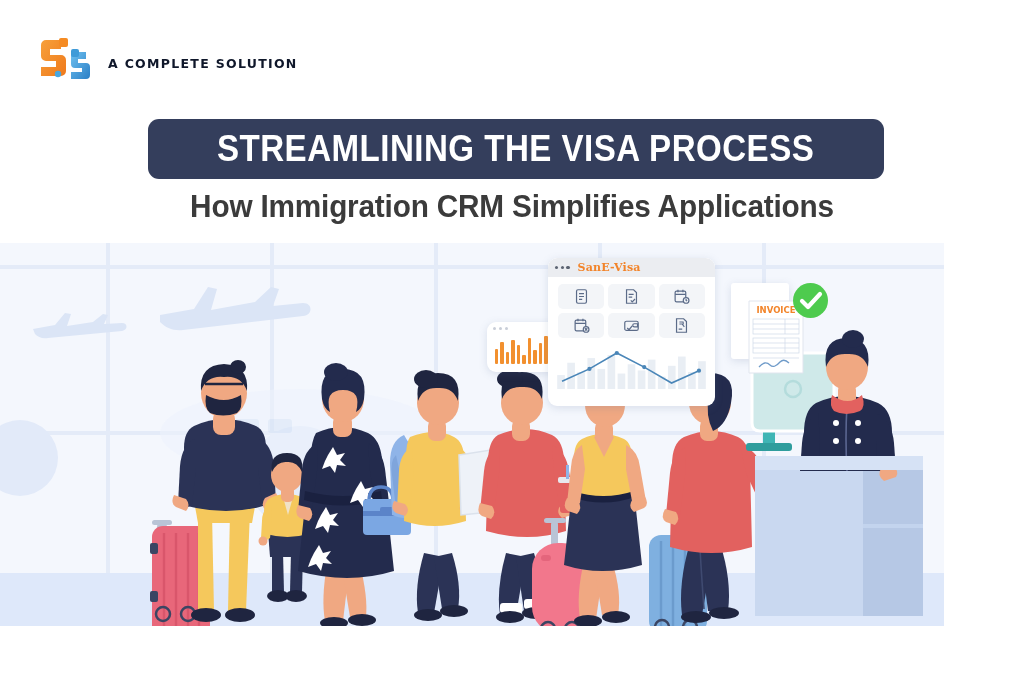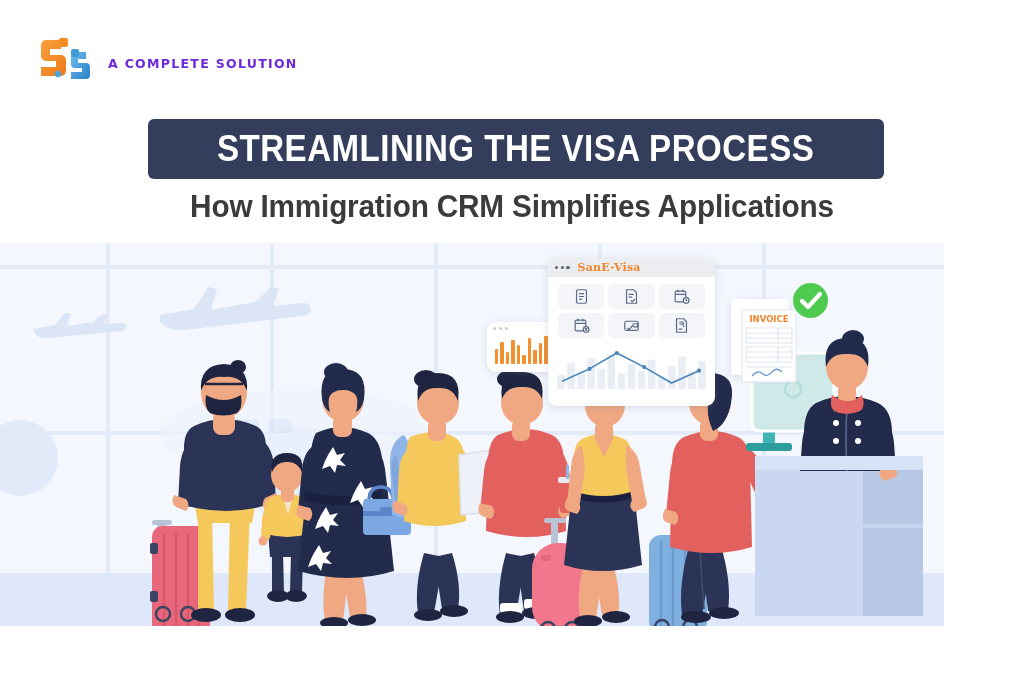--- a/index.html
+++ b/index.html
@@ -15,28 +15,28 @@
   #logo-mark { width:56px; height:54px; position:relative; flex:none; }
   #logo-text { display:flex; flex-direction:column; justify-content:center; }
   #brand-name {
     font-size:30px; font-weight:bold; letter-spacing:1.2px;
     color:#f2801f; line-height:1; position:relative; white-space:nowrap;
     font-family:"DejaVu Sans", sans-serif;
   }
   #brand-reg { font-size:13px; vertical-align:super; color:#f2801f; font-weight:bold; }
   #brand-tag {
     font-size:12.5px; font-weight:bold; letter-spacing:1.3px;
-    color:#6d28d9; margin-top:5px; text-align:center;
+    color:#0f172a; margin-top:5px; text-align:center;
     font-family:"DejaVu Sans", sans-serif;
   }
 
   
   #title-banner {
     position:absolute; left:148px; top:119px; width:736px; height:60px;
-    background:#343e5c; border-radius:6px;
+    background:#343e5c; border-radius:11px;
     display:flex; align-items:center; justify-content:center;
   }
   #title-banner span {
     color:#ffffff; font-size:36px; font-weight:bold;
     letter-spacing:0.5px; transform:scaleX(0.92); white-space:nowrap;
     font-family:"Liberation Sans", sans-serif;
   }
   #subtitle {
     position:absolute; left:0; top:189px; width:1024px; text-align:center;
     color:#3b3b3b; font-size:31px; font-weight:bold; letter-spacing:-0.2px;
@@ -76,21 +76,21 @@
     padding:7px 10px 3px 10px;
   }
   .app-icon {
     height:25px; background:#f3f5f8; border-radius:5px;
     display:flex; align-items:center; justify-content:center;
   }
   #visa-chart { height:52px; padding:0 8px; position:relative; }
   #visa-chart svg { width:100%; height:100%; display:block; }
 
   
-  #invoice { left:731px; top:283px; width:58px; height:76px; z-index:3; padding:9px; border-radius:3px;margin-top:16px; }
+  #invoice { left:731px; top:283px; width:58px; height:76px; z-index:3; padding:16px; border-radius:3px; }
   #invoice svg { display:block; width:58px; height:76px; }
 
   
   #check-badge { position:absolute; left:793px; top:283px; width:35px; height:35px; z-index:5; }
 </style>
 </head>
 <body>
 
 <div id="header">
   <div id="logo-mark">

